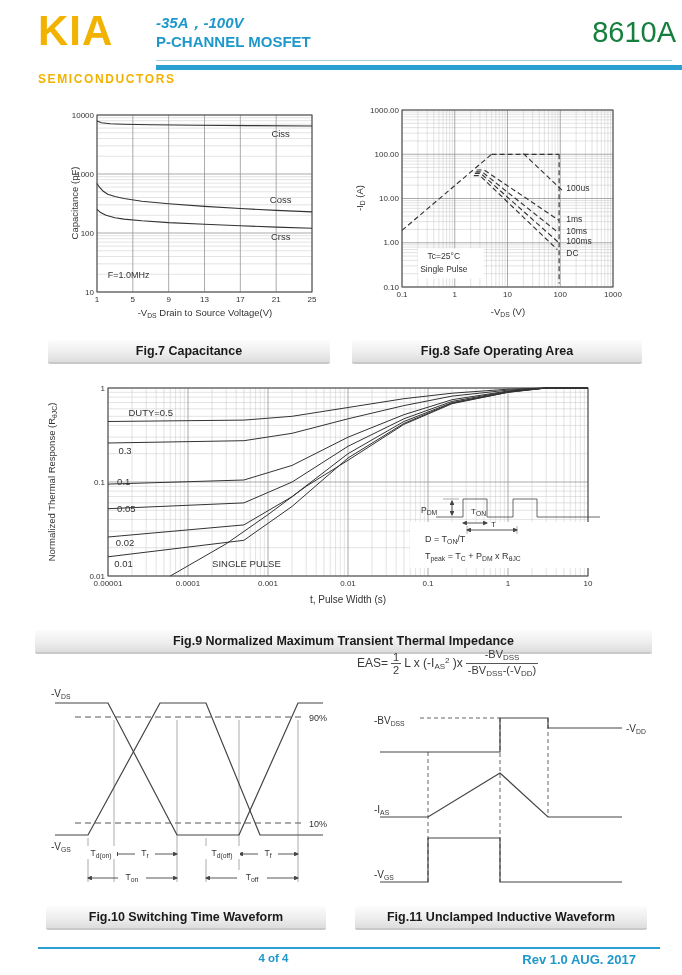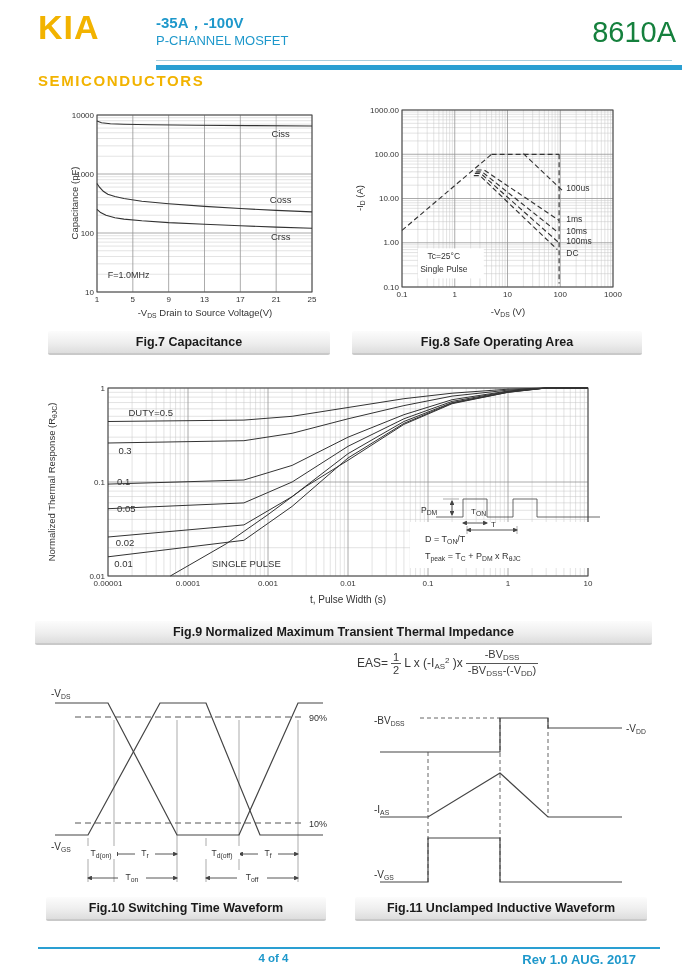--- a/index.html
+++ b/index.html
@@ -1,36 +1,36 @@
 <!DOCTYPE html>
 <html><head>
 <meta charset="utf-8">
 <style>
   html,body{margin:0;padding:0;background:#ffffff;}
   .page{position:relative;width:682px;height:975px;background:#fff;overflow:hidden;
         font-family:"Liberation Sans",sans-serif;color:#333;}
   .abs{position:absolute;}
 
   
-  .logo{position:absolute;left:38px;top:10px;font-size:34px;font-weight:bold;
+  .logo{position:absolute;left:38px;top:10px;font-size:42px;font-weight:bold;
         color:#f2b300;letter-spacing:1px;line-height:1;}
-  .logo-sub{position:absolute;left:38px;top:60px;font-size:15px;font-weight:bold;
+  .logo-sub{position:absolute;left:38px;top:60px;font-size:12px;font-weight:bold;
         color:#f2b300;letter-spacing:1.6px;margin-top:12px;}
-  .hdr-rating{position:absolute;left:156px;top:14px;font-size:15px;font-weight:bold;color:#1e98cb;}
-  .hdr-type{position:absolute;left:156px;top:33px;font-size:13px;font-weight:normal;color:#1e98cb;}
+  .hdr-rating{position:absolute;left:156px;top:14px;font-size:15px;font-weight:bold;color:#1e98cb;font-style:italic;}
+  .hdr-type{position:absolute;left:156px;top:33px;font-size:15px;font-weight:bold;color:#1e98cb;}
   .hdr-part{position:absolute;left:476px;top:16px;width:200px;text-align:right;
         font-size:29px;color:#15803d;}
   .hdr-line-thin{position:absolute;left:156px;top:60px;width:516px;height:1px;background:#a9cedd;}
   .hdr-line-thick{position:absolute;left:156px;top:65px;width:526px;height:5px;background:#2a9fd2;}
 
   
   .cap{position:absolute;height:22px;line-height:22px;text-align:center;font-weight:bold;
        font-size:12.5px;color:#1a1a1a;
        background:linear-gradient(180deg,#fcfcfc 0%,#eeeeee 55%,#dddddd 100%);
-       border-bottom:2px solid #c9c9c9;border-radius:2px;}
+       border-bottom:2px solid #c9c9c9;border-radius:2px;margin-top:9px;}
 
   
   svg{overflow:visible;}
   svg text{font-family:"Liberation Sans",sans-serif;fill:#333;}
   .tick{font-size:8px;}
   .axt{font-size:9.5px;}
   .lbl{font-size:10px;}
   .lbl9{font-size:9px;}
   .lbl8{font-size:8.5px;}
   .sub{font-size:6.8px;}

